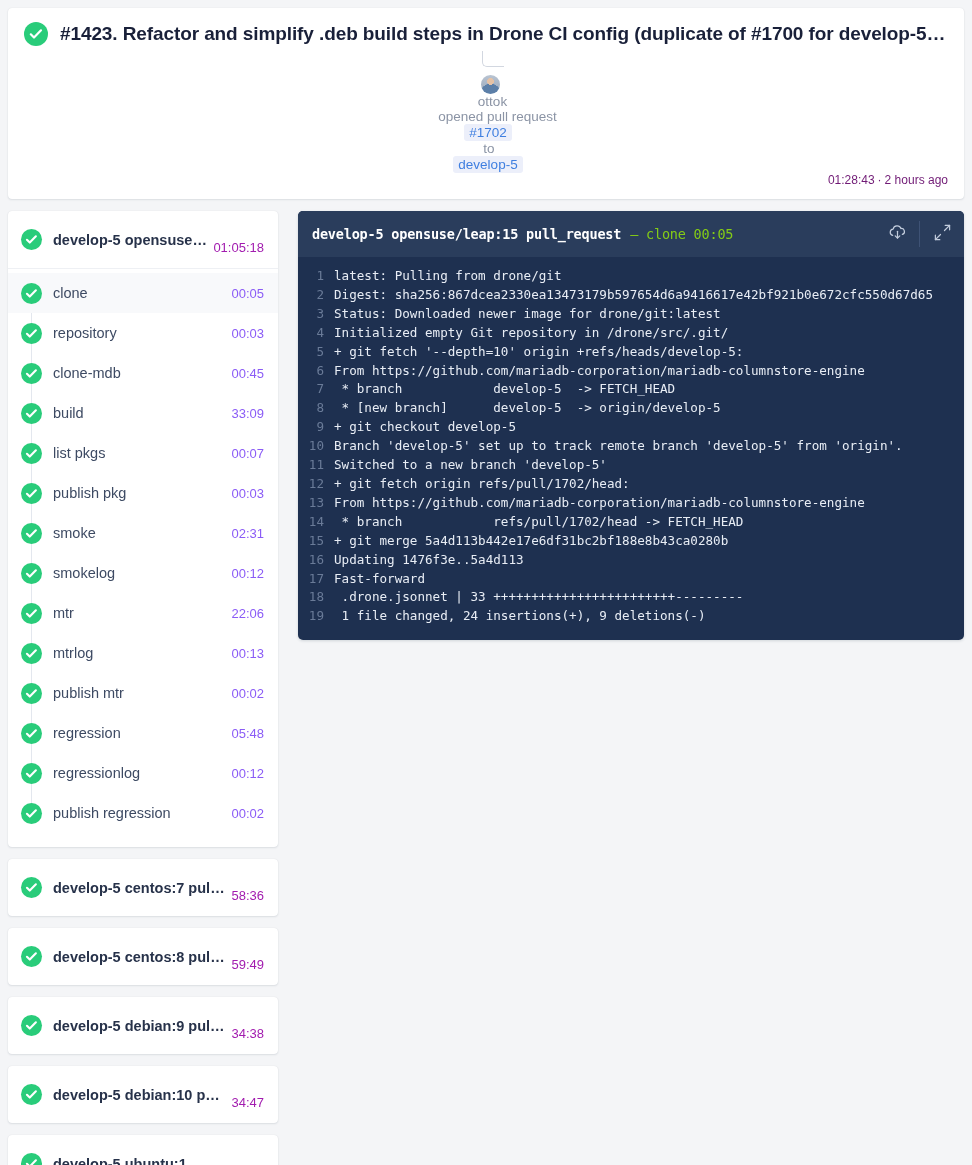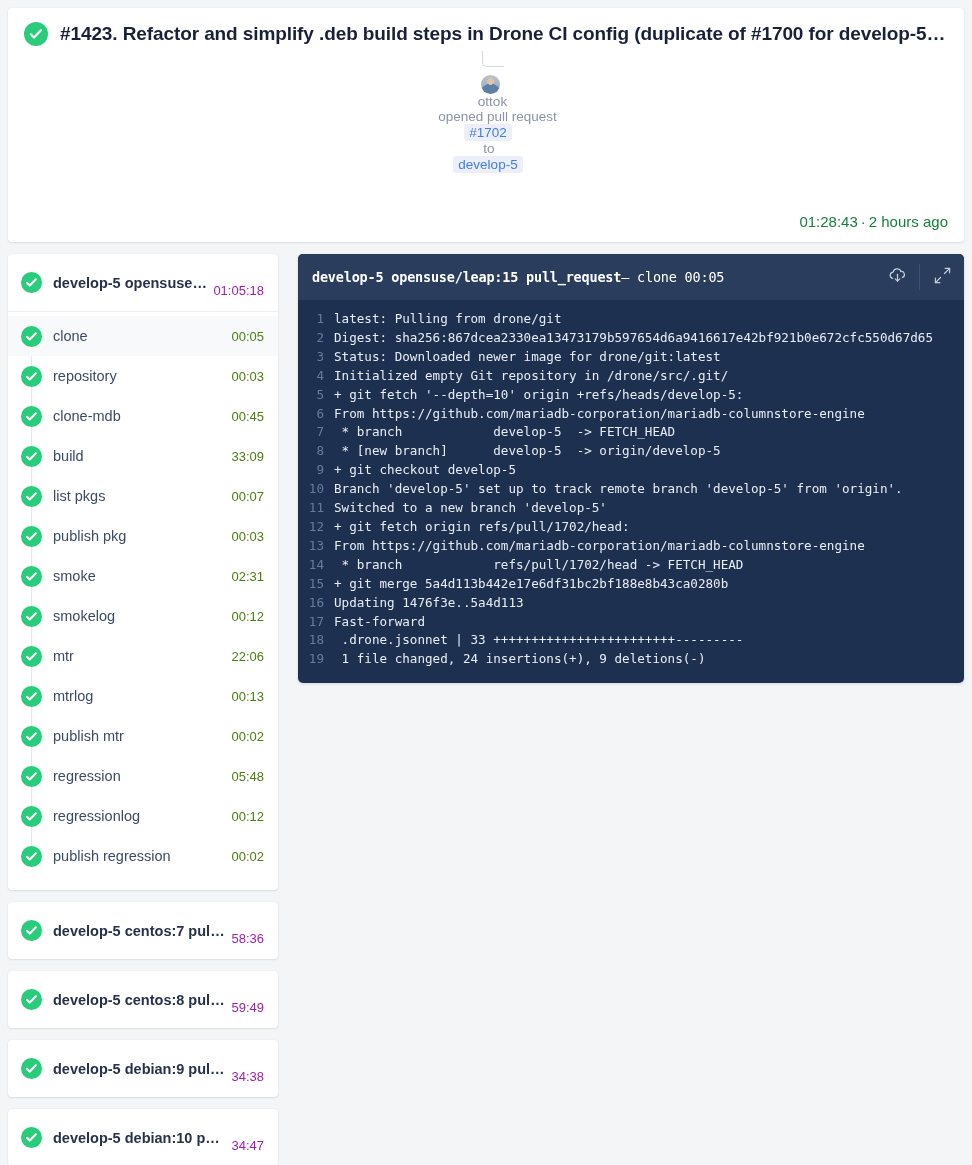--- a/index.html
+++ b/index.html
@@ -71,24 +71,23 @@
     display: inline-block;
     background: #eceffa;
     color: #3f7fe0;
     border-radius: 3px;
     padding: 1px 5px;
     margin: 0 3px;
     font-weight: 400;
   }
   .bh-right {
     margin-left: auto;
-    color: #15803d;
-    font-size: 15px;
+    color: #701a75;
+    font-size: 12px;
     white-space: nowrap;
-    margin-top: 40px;
   }
   .dot-sep { padding: 0 3px; }
 
   
   .body-wrap { display: flex; align-items: flex-start; }
 
   
   .sidebar { width: 270px; flex: none; }
   .card {
     background: #ffffff;
@@ -135,21 +134,21 @@
     font-size: 14.5px;
     color: #3d4a63;
     margin-left: 11px;
     flex: 1 1 auto;
     white-space: nowrap;
     overflow: hidden;
     text-overflow: ellipsis;
   }
   .step-time {
     font-size: 13px;
-    color: #4d7c0f;
+    color: #8b5cf6;
     flex: none;
   }
   
   .connector {
     position: absolute;
     left: 23px;
     top: 20px;
     bottom: 34px;
     width: 1px;
     background: #e3e7ee;
@@ -188,22 +187,22 @@
     font-family: "DejaVu Sans Mono", monospace;
     font-size: 13.5px;
     font-weight: 700;
     color: #ffffff;
     letter-spacing: -0.2px;
     text-align: right;
   }
   .log-sub {
     font-family: "DejaVu Sans Mono", monospace;
     font-size: 13.5px;
-    color: #ffffff;
-    margin-left: 0;
+    color: #84cc16;
+    margin-left: 9px;
     letter-spacing: -0.2px;
   }
   .log-actions { margin-left: auto; display: flex; align-items: center; height: 100%; }
   .iconbtn {
     width: 44px; height: 100%;
     display: flex; align-items: center; justify-content: center;
     cursor: pointer;
   }
   .vdiv { width: 1px; height: 26px; background: #3e5275; }
   .log-body { padding: 10px 0 14px 0; }

